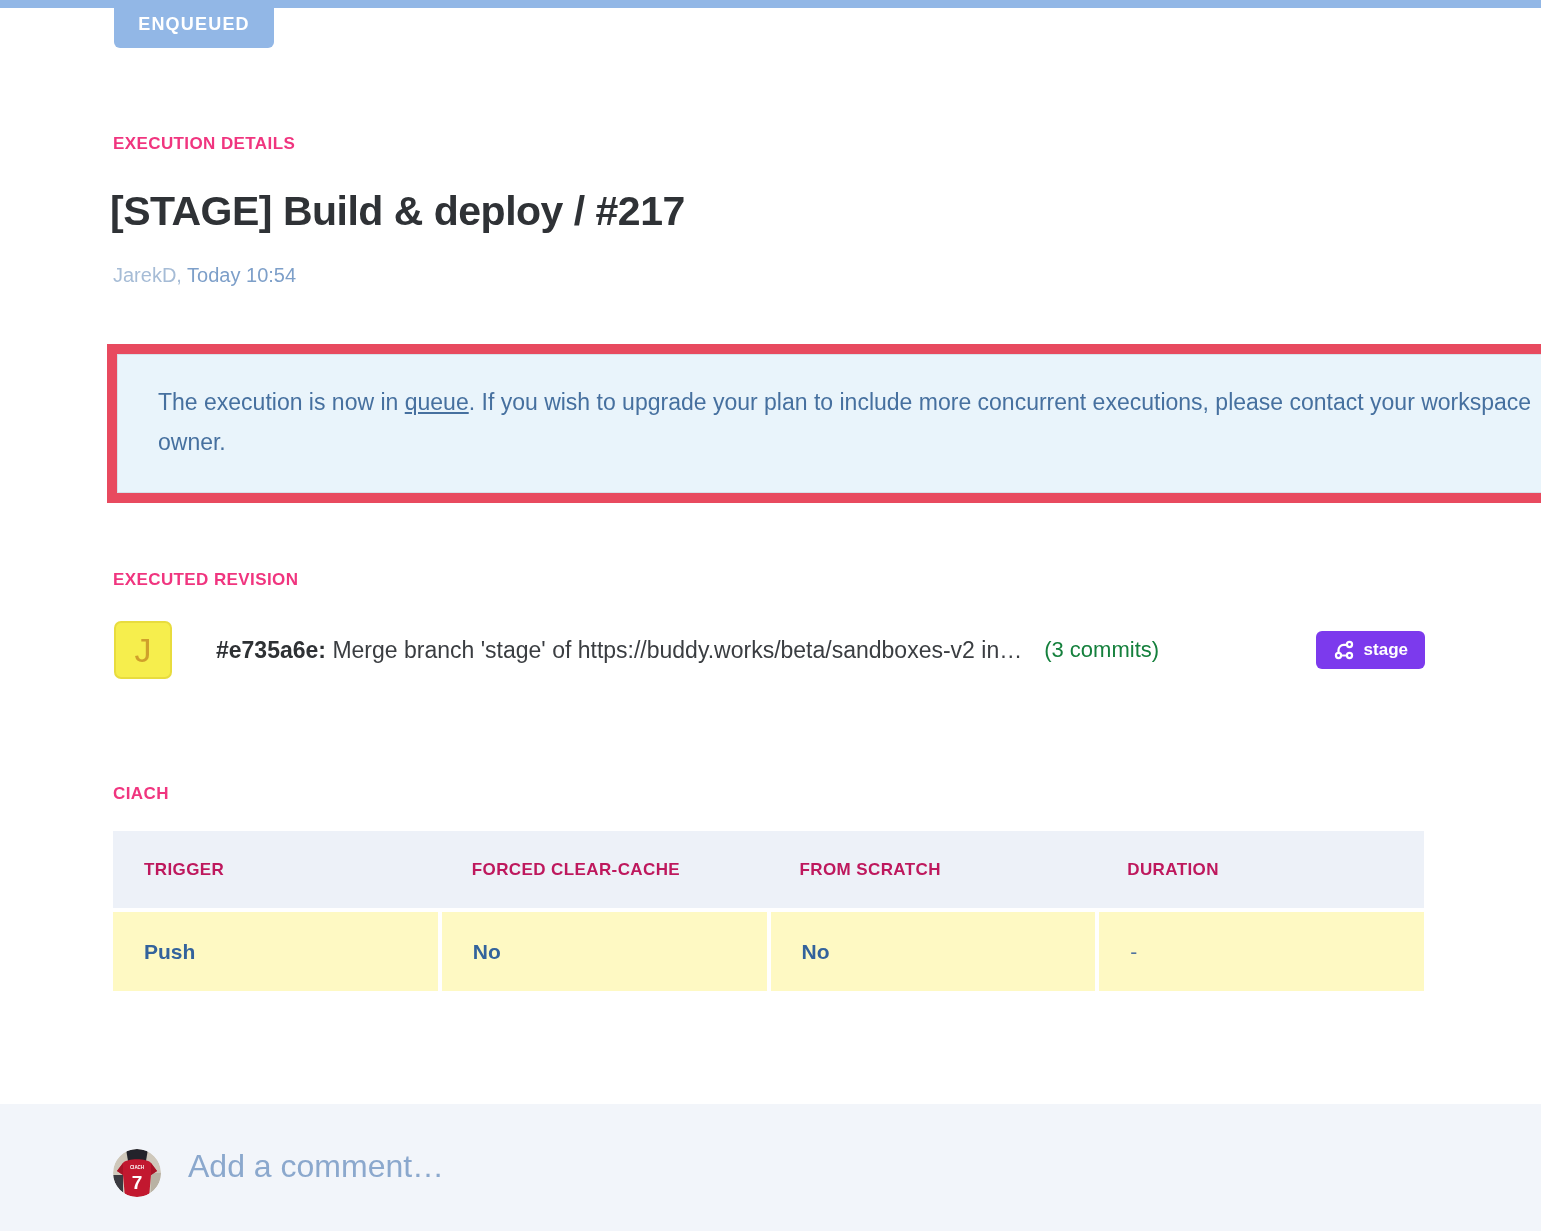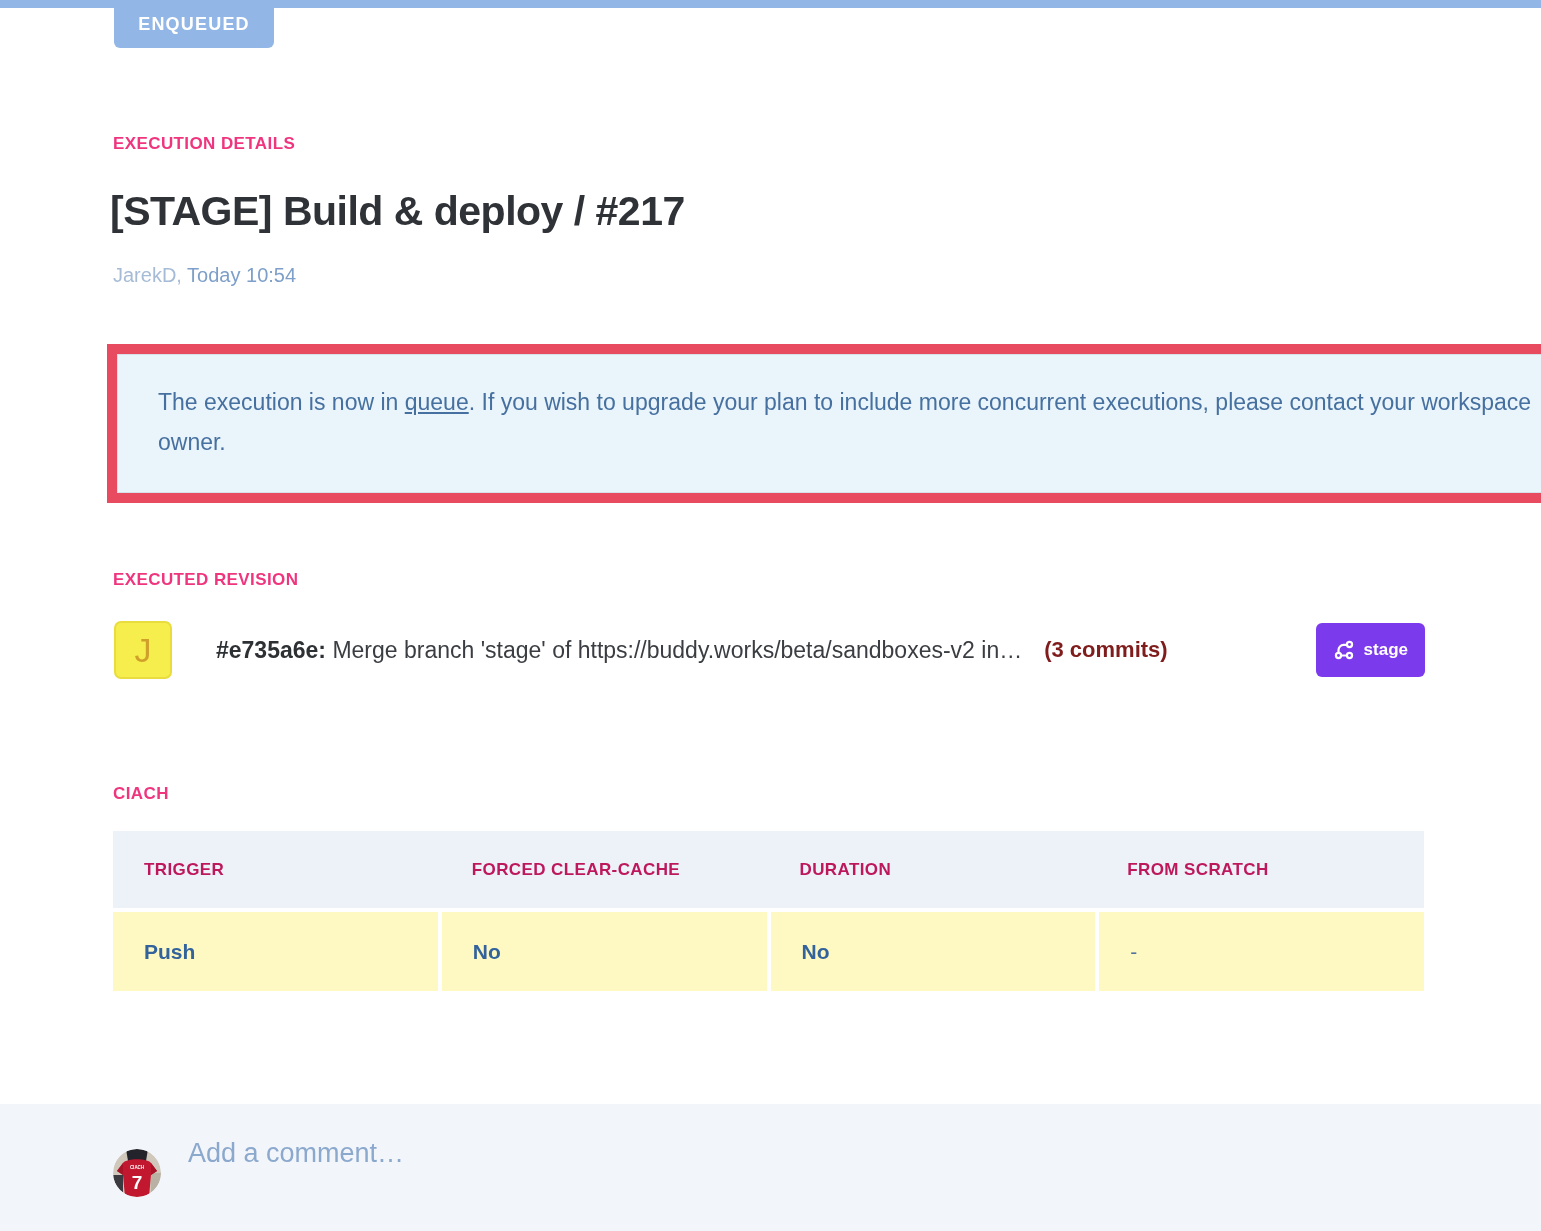--- a/index.html
+++ b/index.html
@@ -87,28 +87,28 @@
     flex: 0 0 auto;
   }
   .commit-text {
     margin-left: 44px;
     font-size: 23px; color: #3a3d41;
     white-space: nowrap; overflow: hidden;
   }
   .commit-text .hash { font-weight: bold; color: #2e3134; }
   .commits-link {
     margin-left: 22px;
-    font-size: 22px; font-weight: bold; color: #7f1d1d;
+    font-size: 22px; font-weight: normal; color: #15803d;
     white-space: nowrap;
     cursor: pointer;
     flex: 0 0 auto;
   }
   .branch-button {
     margin-left: auto;
-    height: 54px;
+    height: 38px;
     background: #7c3aed;
     border: none; border-radius: 6px;
     color: #ffffff; font-size: 17px; font-weight: bold;
     font-family: "Liberation Sans", "DejaVu Sans", sans-serif;
     display: flex; align-items: center;
     padding: 0 17px;
     cursor: pointer;
     flex: 0 0 auto;
   }
   .branch-button svg { margin-right: 9px; display: block; }
@@ -152,23 +152,23 @@
     width: 100%; height: 127px;
     background: #f2f5fa;
   }
   .comment-avatar {
     position: absolute; left: 113px; top: 45px;
     width: 48px; height: 48px;
     border-radius: 50%;
     overflow: hidden;
   }
   .comment-placeholder {
-    position: absolute; left: 188px; top: 34px;
+    position: absolute; left: 188px; top: 44px;
     color: #8ba8cd;
-    font-size: 27px;
+    font-size: 32px;
     cursor: text;
   }
 </style>
 </head>
 <body>
 
 <div class="topbar"></div>
 <div class="status-badge">ENQUEUED</div>
 
 <div class="section-label label-execution">EXECUTION DETAILS</div>
@@ -202,22 +202,22 @@
     </span>
     <span>stage</span>
   </button>
 </div>
 
 <div class="section-label label-meta">CIACH</div>
 <div class="meta-table">
   <div class="meta-header">
     <div class="th">TRIGGER</div>
     <div class="th">FORCED CLEAR-CACHE</div>
+    <div class="th">FROM SCRATCH</div>
     <div class="th">DURATION</div>
-    <div class="th">FROM SCRATCH</div>
   </div>
   <div class="meta-body">
     <div class="td">Push</div>
     <div class="td">No</div>
     <div class="td">No</div>
     <div class="td muted">-</div>
   </div>
 </div>
 
 <div class="comment-bar">

